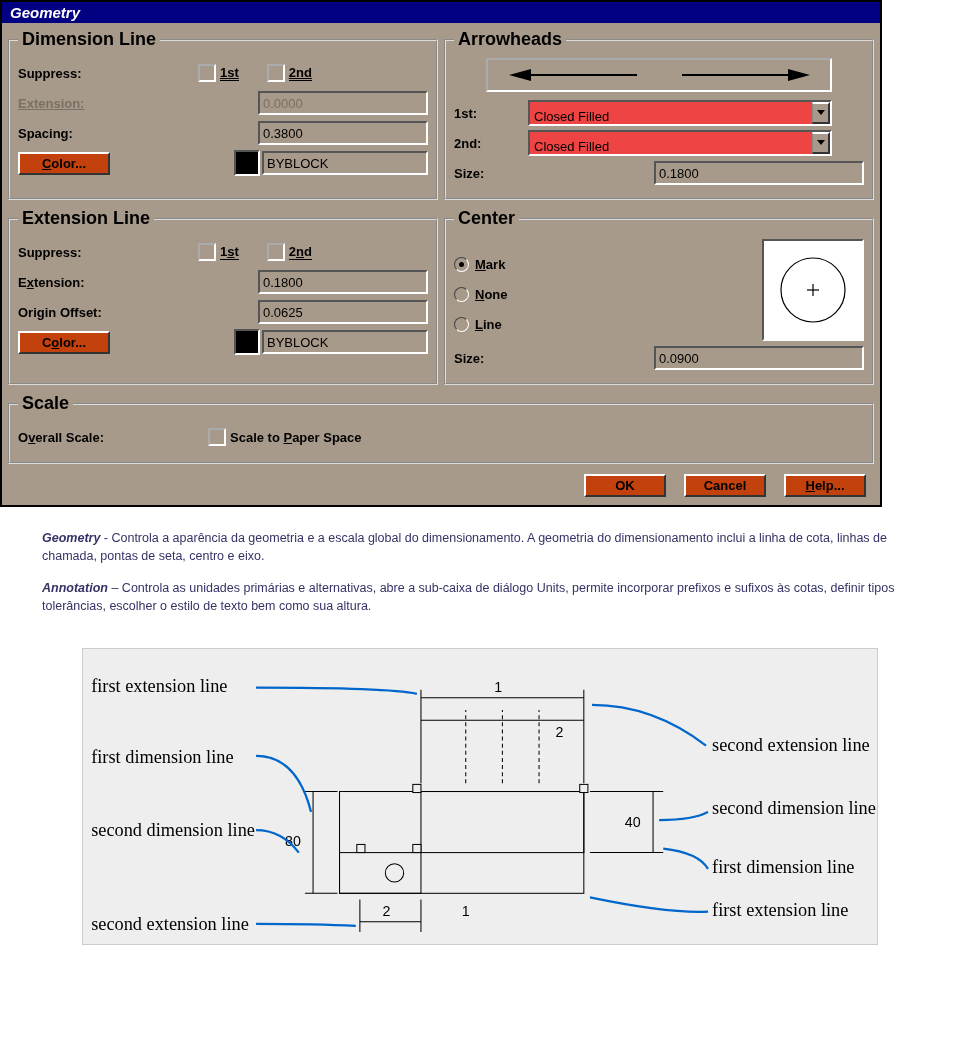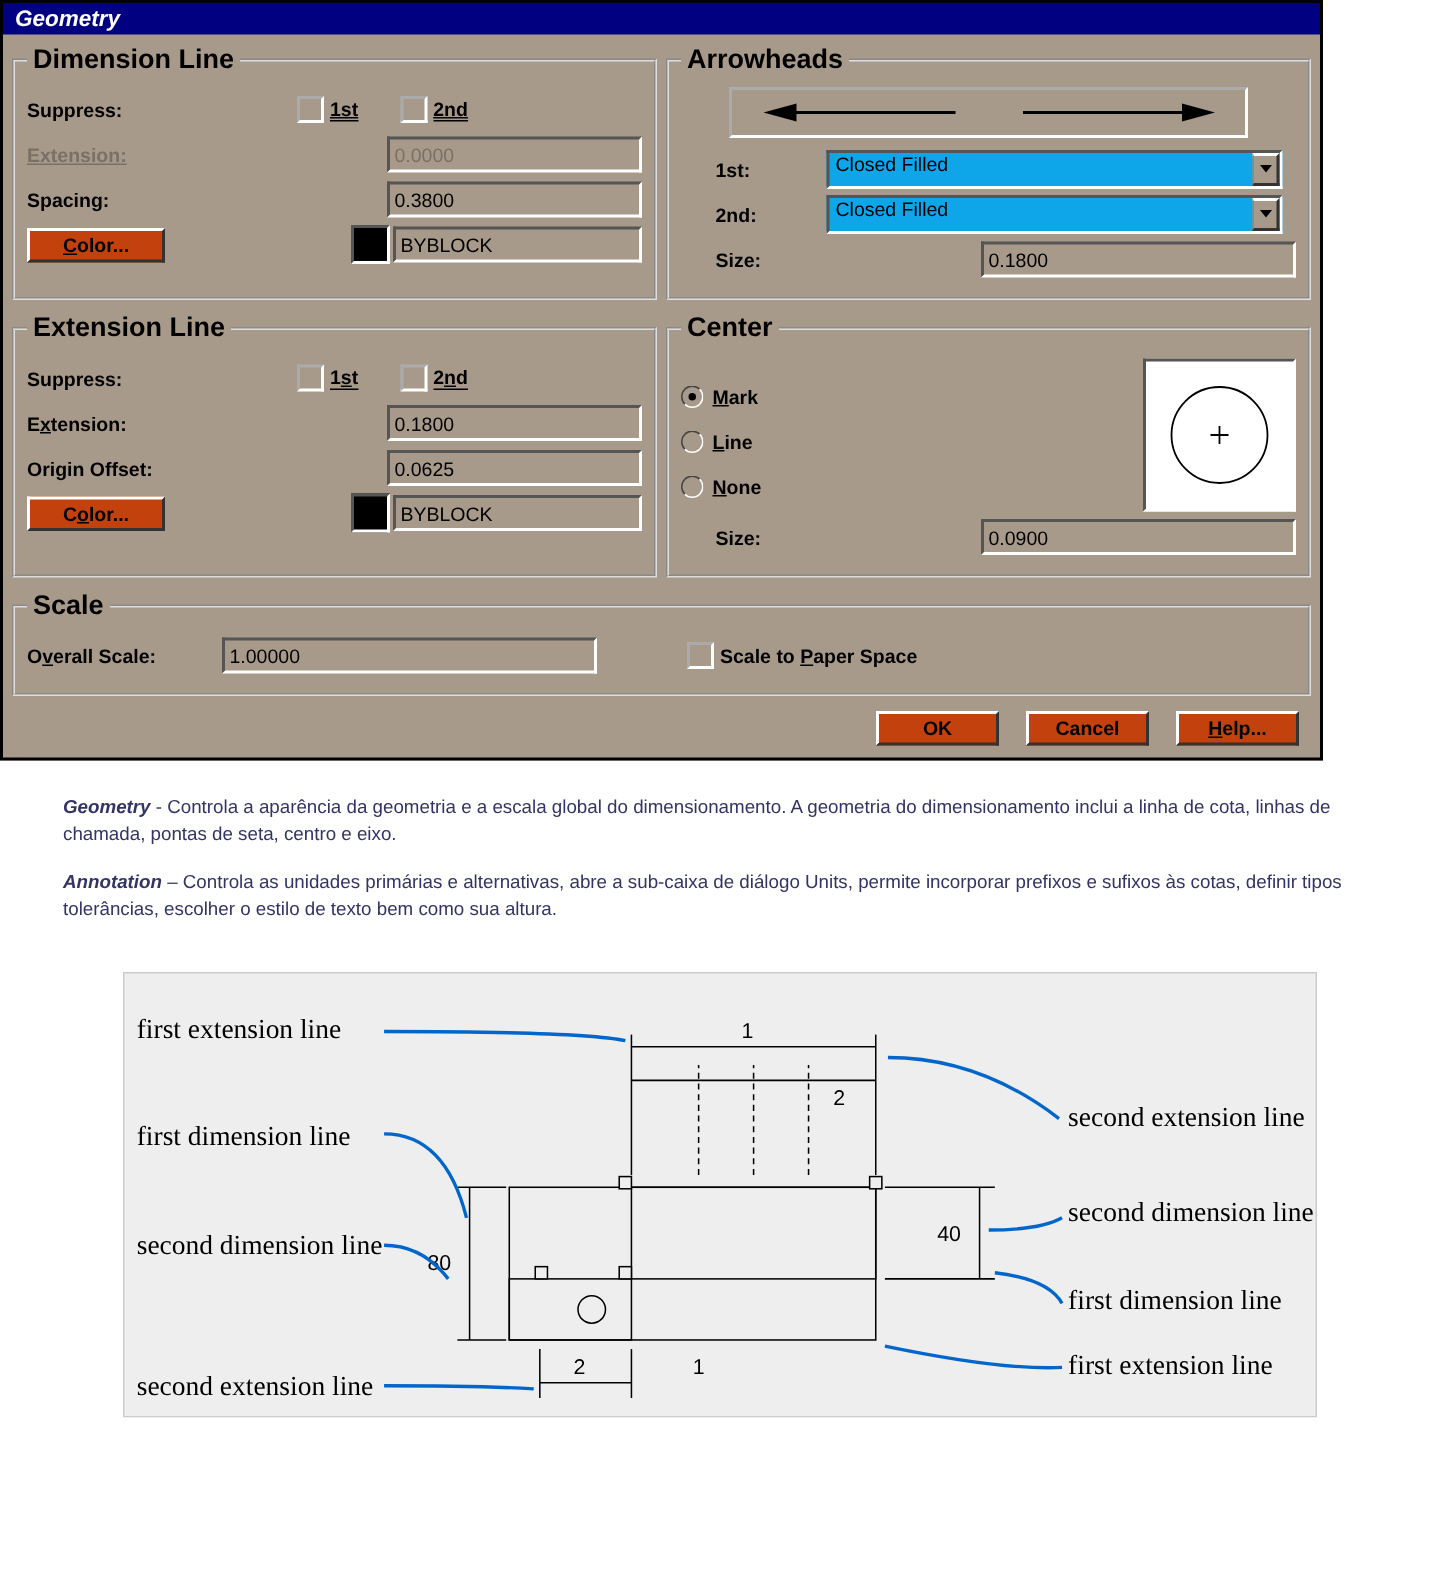--- a/index.html
+++ b/index.html
@@ -49,21 +49,20 @@
     margin: 4px 0;
     min-height: 26px;
   }
   .lbl {
     font-weight: bold;
     width: 120px;
   }
   .lbl2 {
     font-weight: bold;
     width: 50px;
-    margin-left: 23px;
   }
   .disabled {
     color: #7a7066;
   }
   .checkbox {
     width: 14px;
     height: 14px;
     border: 2px inset #fff;
     background: #a89a8a;
     display: inline-block;
@@ -123,23 +122,23 @@
     font-size: 13px;
     font-family: Arial;
     cursor: pointer;
   }
   .dropdown {
     display: inline-flex;
     border-top: 2px solid #555;
     border-left: 2px solid #555;
     border-right: 2px solid #fff;
     border-bottom: 2px solid #fff;
-    background: #0ea5e9;
+    background: #ef4444;
     height: 22px;
-    align-items: flex-start;
+    align-items: flex-end;
   }
   .dropdown-text {
     padding: 0 4px;
     flex: 1;
   }
   .dropdown-btn {
     width: 18px;
     height: 100%;
     border-left: 1px solid #888;
     border-top: 2px solid #fff;
@@ -340,25 +339,25 @@
         <div class="row" style="align-items:flex-end;">
           <div style="flex:1;">
             <div class="row">
               <span class="radio">
                   <span class="radio-dot"></span>
                 </span>
               <span style="font-weight:bold;"><span class="u">M</span>ark</span>
             </div>
             <div class="row">
               <span class="radio"></span>
-              <span style="font-weight:bold;"><span class="u">L</span>ine</span>
+              <span style="font-weight:bold;"><span class="u">N</span>one</span>
             </div>
             <div class="row">
               <span class="radio"></span>
-              <span style="font-weight:bold;"><span class="u">N</span>one</span>
+              <span style="font-weight:bold;"><span class="u">L</span>ine</span>
             </div>
           </div>
           <div class="center-preview">
             <svg width="80" height="80" viewBox="0 0 80 80">
               <circle cx="40" cy="40" r="32" stroke="#000" fill="none" stroke-width="1.2"></circle>
               <line x1="34" y1="40" x2="46" y2="40" stroke="#000" stroke-width="1.2"></line>
               <line x1="40" y1="34" x2="40" y2="46" stroke="#000" stroke-width="1.2"></line>
             </svg>
           </div>
         </div>
@@ -367,21 +366,20 @@
           <span style="flex:1"></span>
           <input class="text-field" style="width: 200px;" value="0.0900">
         </div>
       </fieldset>
     </div>
 
     <fieldset>
       <legend>Scale</legend>
       <div class="row">
         <span class="lbl" style="width:130px;">O<span class="u">v</span>erall Scale:</span>
-        <input class="text-field" style="width: 240px;" value="1.00000">
         <span style="width:60px;"></span>
         <span class="checkbox"></span>
         <span style="font-weight:bold;">Scale to <span class="u">P</span>aper Space</span>
       </div>
     </fieldset>
 
     <div class="btn-row">
       <button class="btn">OK</button>
       <button class="btn">Cancel</button>
       <button class="btn"><span class="u">H</span>elp...</button>

